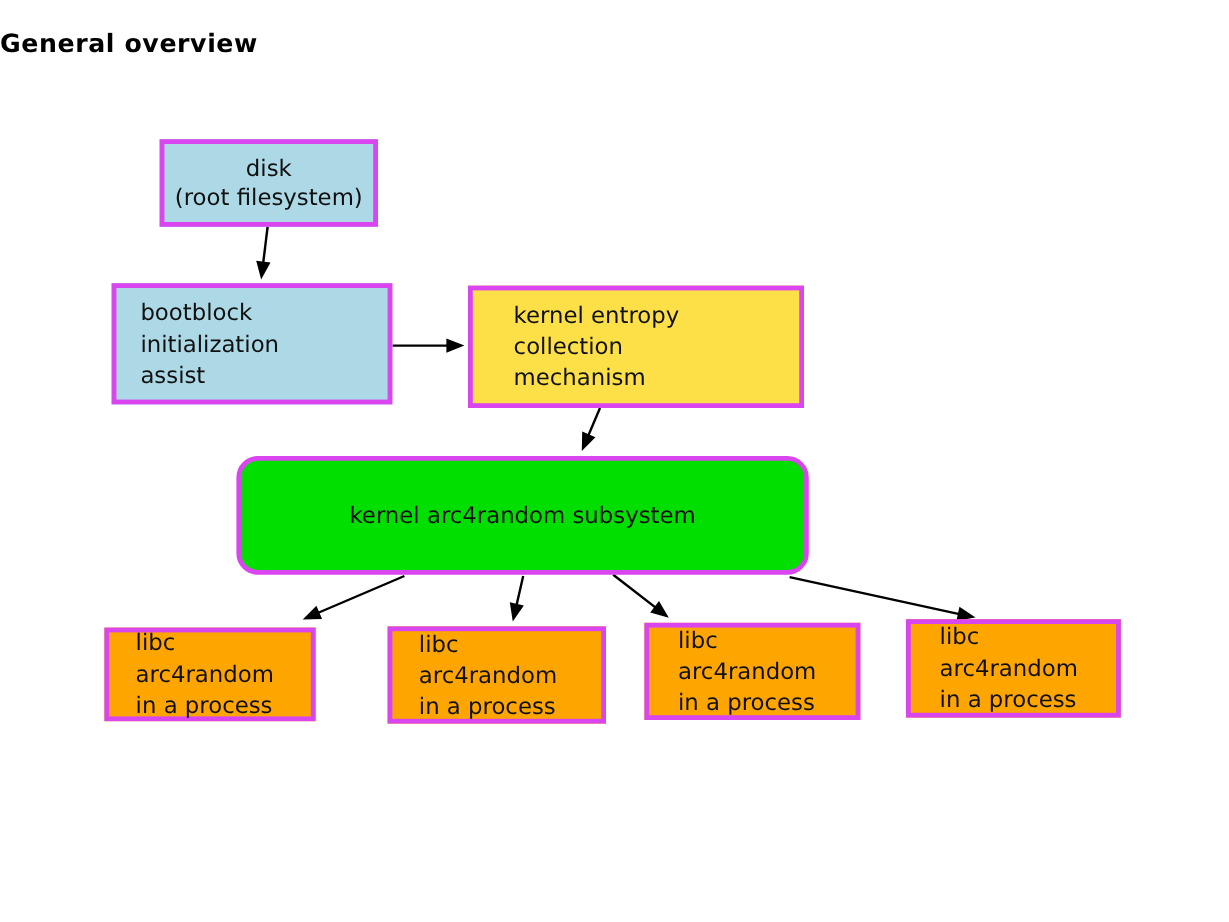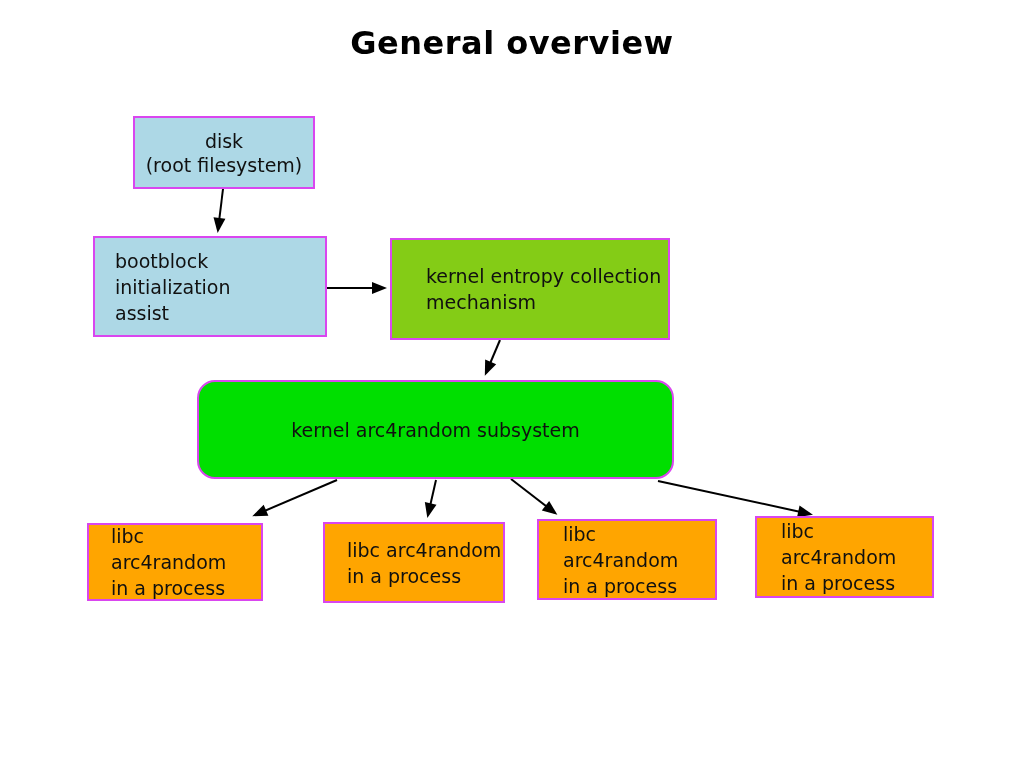--- a/index.html
+++ b/index.html
@@ -14,30 +14,29 @@
   .canvas {
     position: relative;
     width: 1024px;
     height: 768px;
   }
   .page-title {
     position: absolute;
     left: 0;
     top: 24px;
     width: 1024px;
-    text-align: center;
-    font-size: 32px;
+    font-size: 21px;
     font-weight: bold;
     letter-spacing: 0.5px;
     color: #000000;
   }
   .node {
     position: absolute;
     box-sizing: border-box;
-    border: 2px solid #d946ef;
+    border: 4px solid #d946ef;
     color: #101010;
     font-size: 19px;
     line-height: 26px;
     white-space: pre-line;
     display: flex;
     align-items: center;
   }
   .node.center { justify-content: center; text-align: center; }
   .node.left   { justify-content: flex-start; text-align: left; }
 
@@ -88,21 +87,21 @@
   <div class="node center" id="node-disk" style="background-color: rgb(173, 216, 230);">
     <span>disk
 (root filesystem)</span>
   </div>
 
   <div class="node left" id="node-bootblock" style="background-color: rgb(173, 216, 230);">
     <span>bootblock initialization
 assist</span>
   </div>
 
-  <div class="node left" id="node-entropy" style="background-color: #84cc16;">
+  <div class="node left" id="node-entropy" style="background-color: #fde047;">
     <span>kernel entropy collection
 mechanism</span>
   </div>
 
   <div class="node center" id="node-arc4random" style="background-color: rgb(0, 223, 0);">
     <span>kernel arc4random subsystem</span>
   </div>
 
   <div class="node left" id="node-libc-1" style="background-color: rgb(255, 165, 0);">
     <span>libc arc4random

